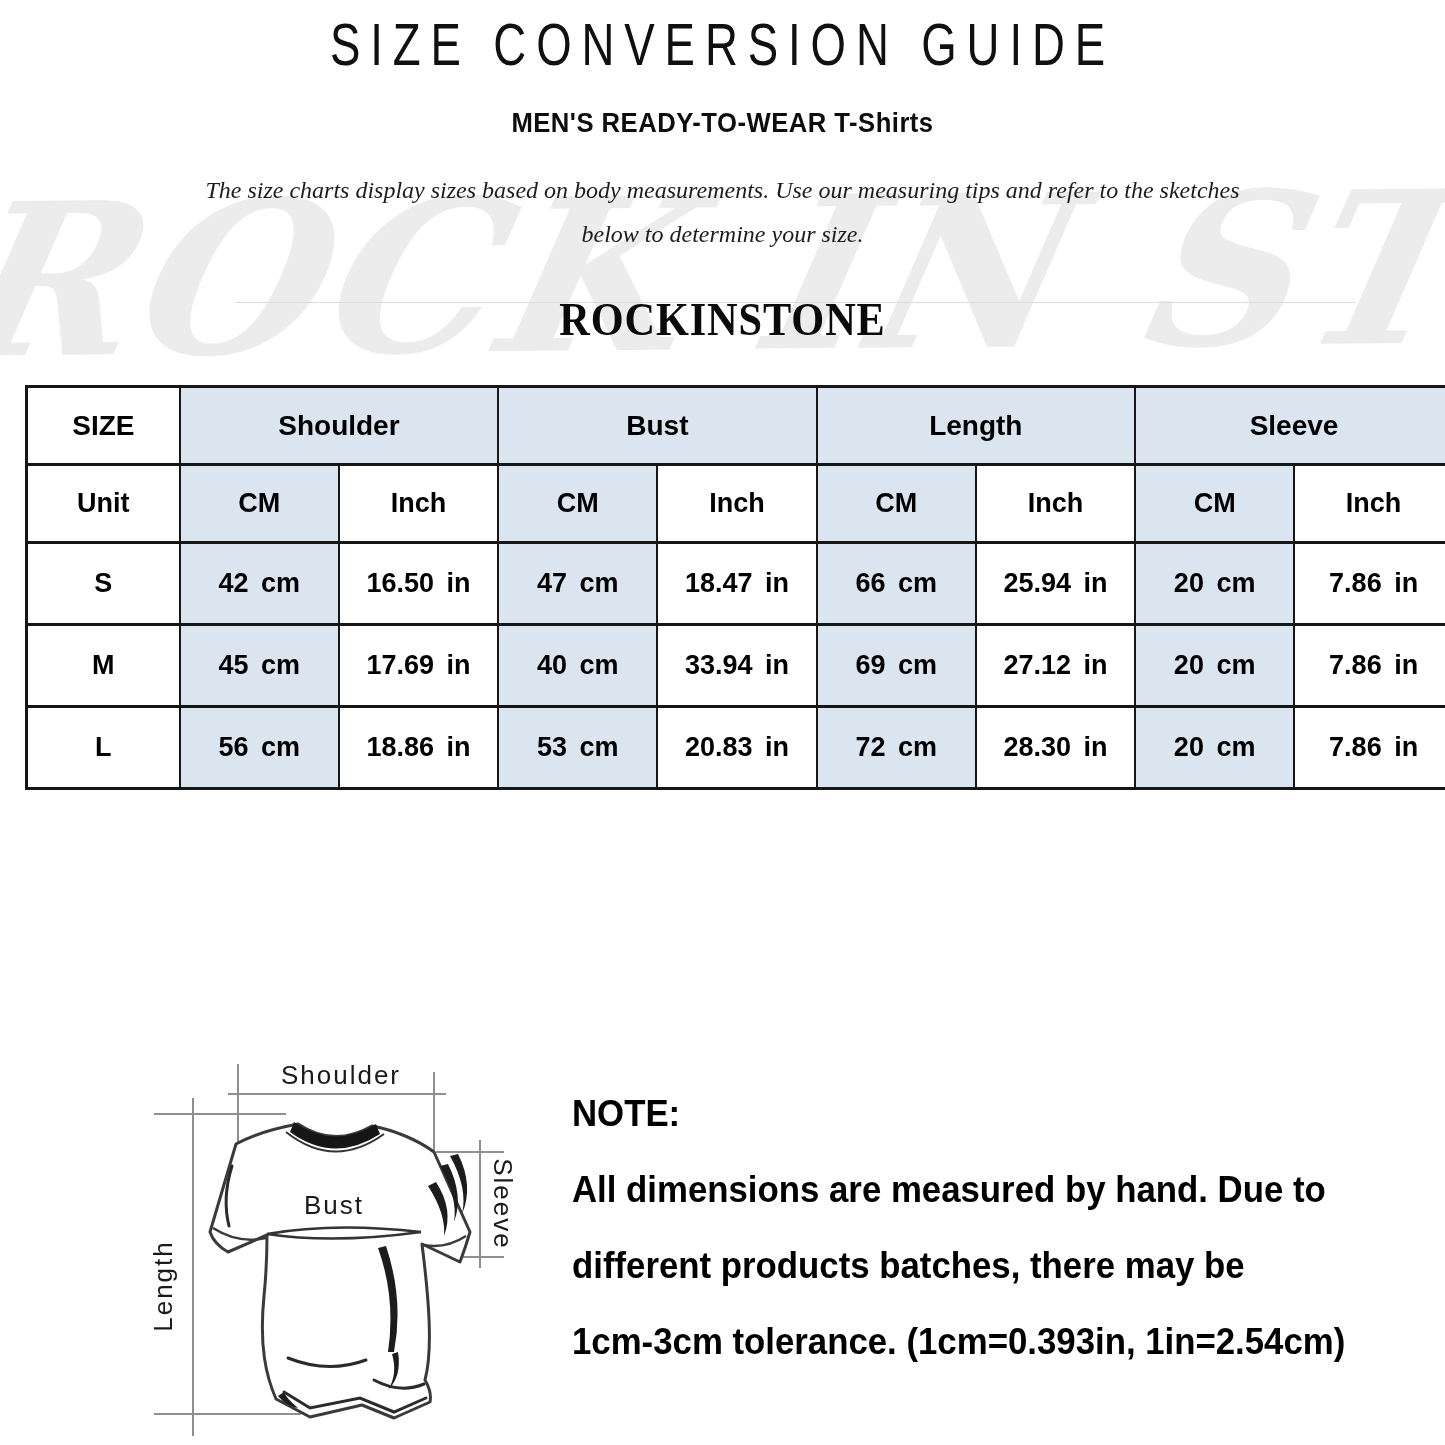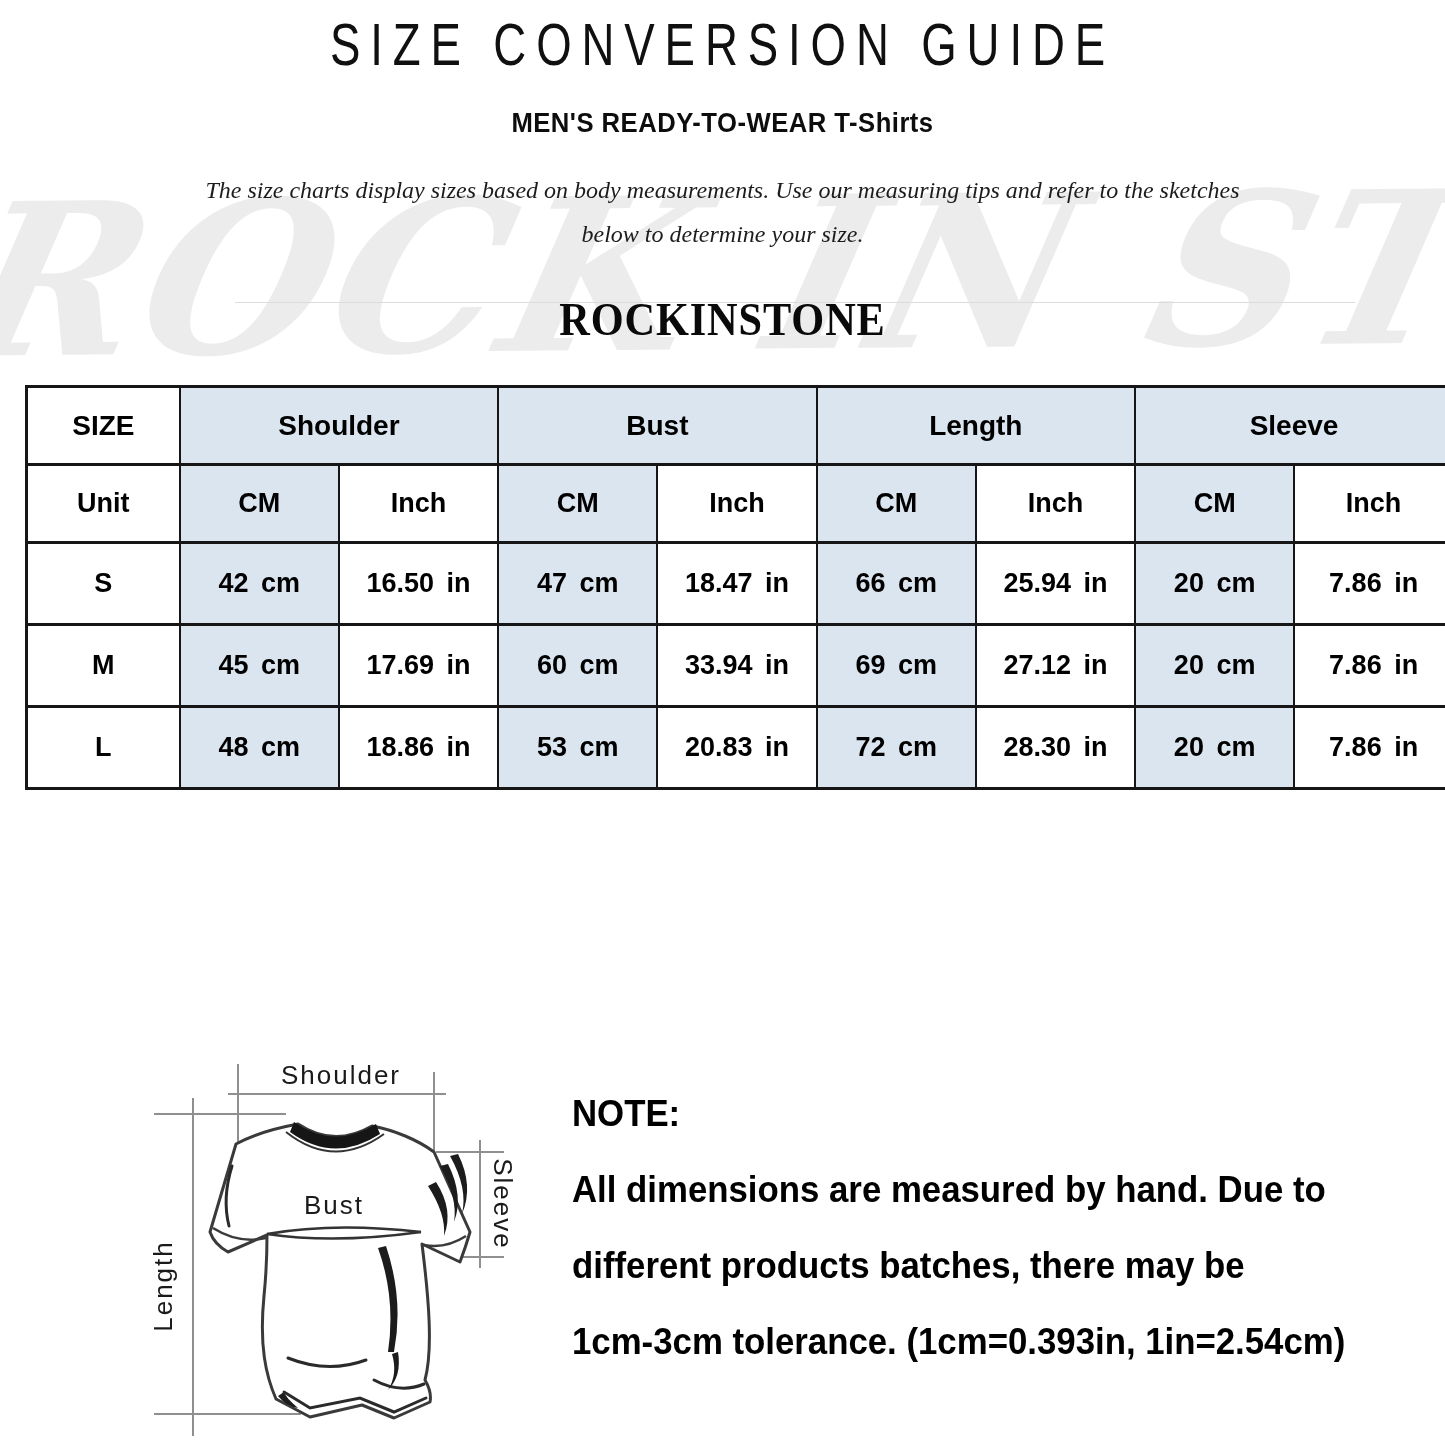--- a/index.html
+++ b/index.html
@@ -181,30 +181,30 @@
       <td>18.47 in</td>
       <td class="blue">66 cm</td>
       <td>25.94 in</td>
       <td class="blue">20 cm</td>
       <td>7.86 in</td>
     </tr>
     <tr>
       <td>M</td>
       <td class="blue">45 cm</td>
       <td>17.69 in</td>
-      <td class="blue">60 cm</td>
+      <td class="blue">40 cm</td>
       <td>33.94 in</td>
       <td class="blue">69 cm</td>
       <td>27.12 in</td>
       <td class="blue">20 cm</td>
       <td>7.86 in</td>
     </tr>
     <tr>
       <td>L</td>
-      <td class="blue">48 cm</td>
+      <td class="blue">56 cm</td>
       <td>18.86 in</td>
       <td class="blue">53 cm</td>
       <td>20.83 in</td>
       <td class="blue">72 cm</td>
       <td>28.30 in</td>
       <td class="blue">20 cm</td>
       <td>7.86 in</td>
     </tr>
   </tbody>
 </table>

